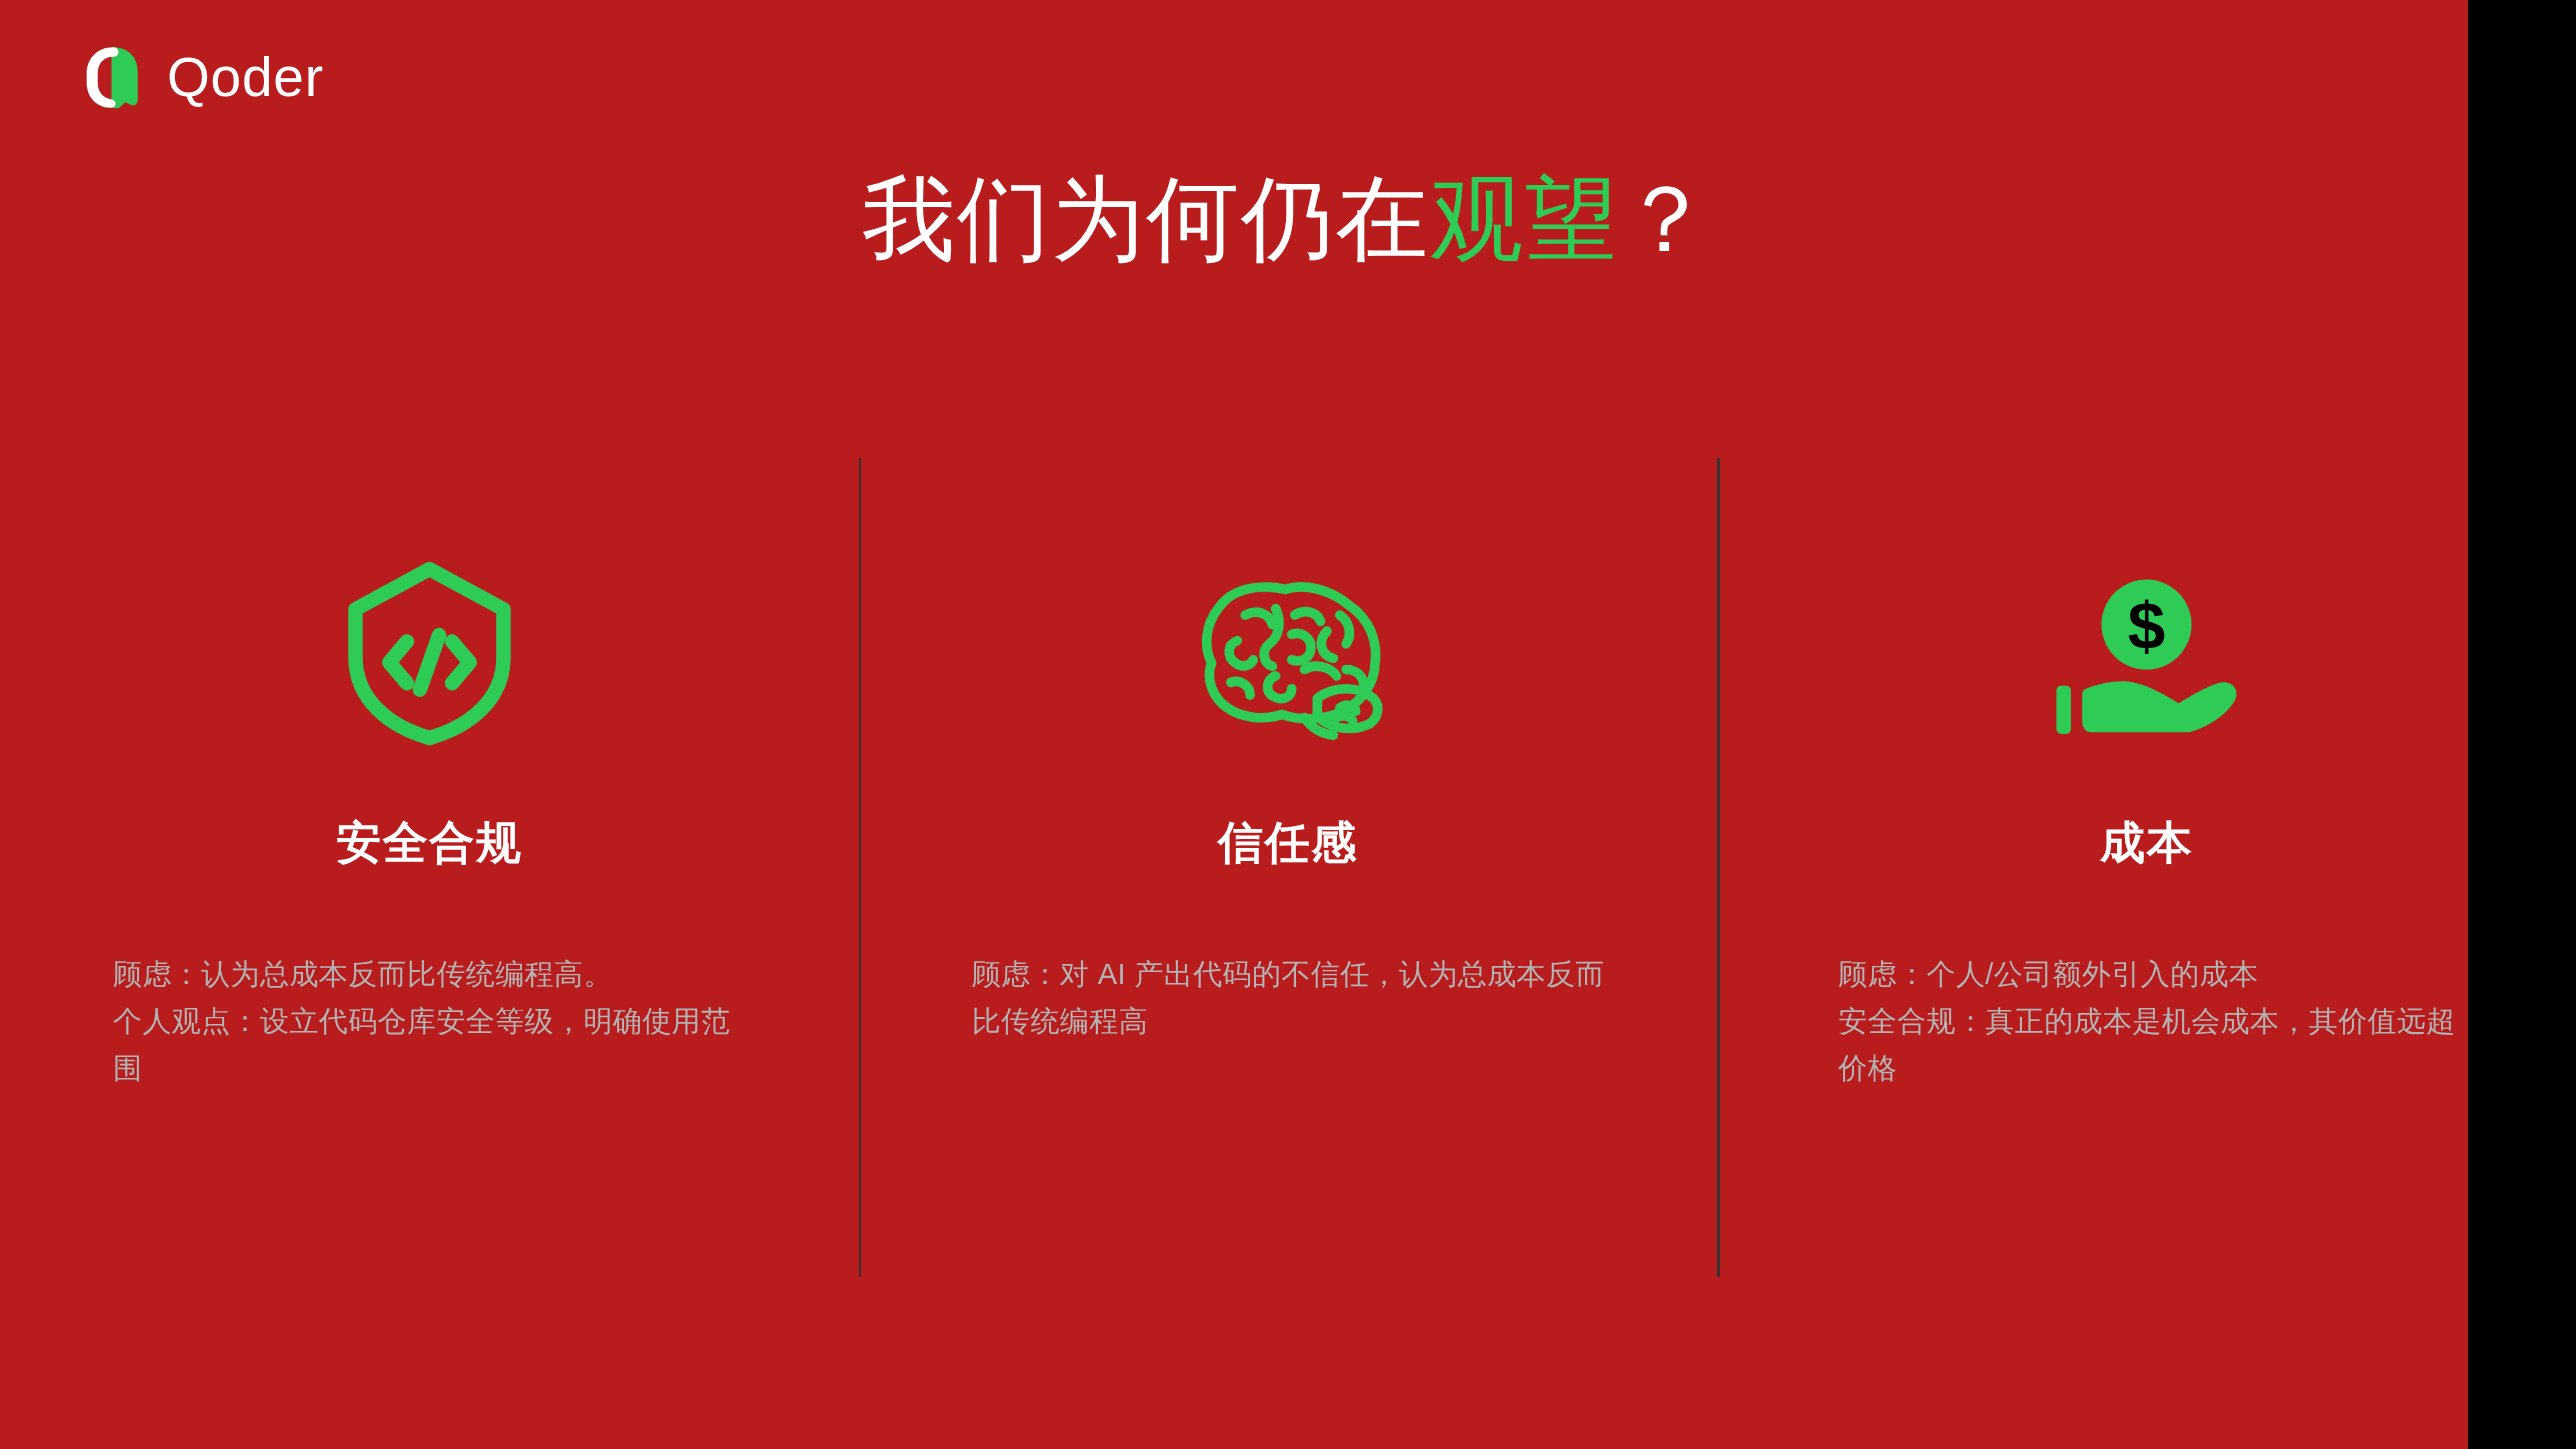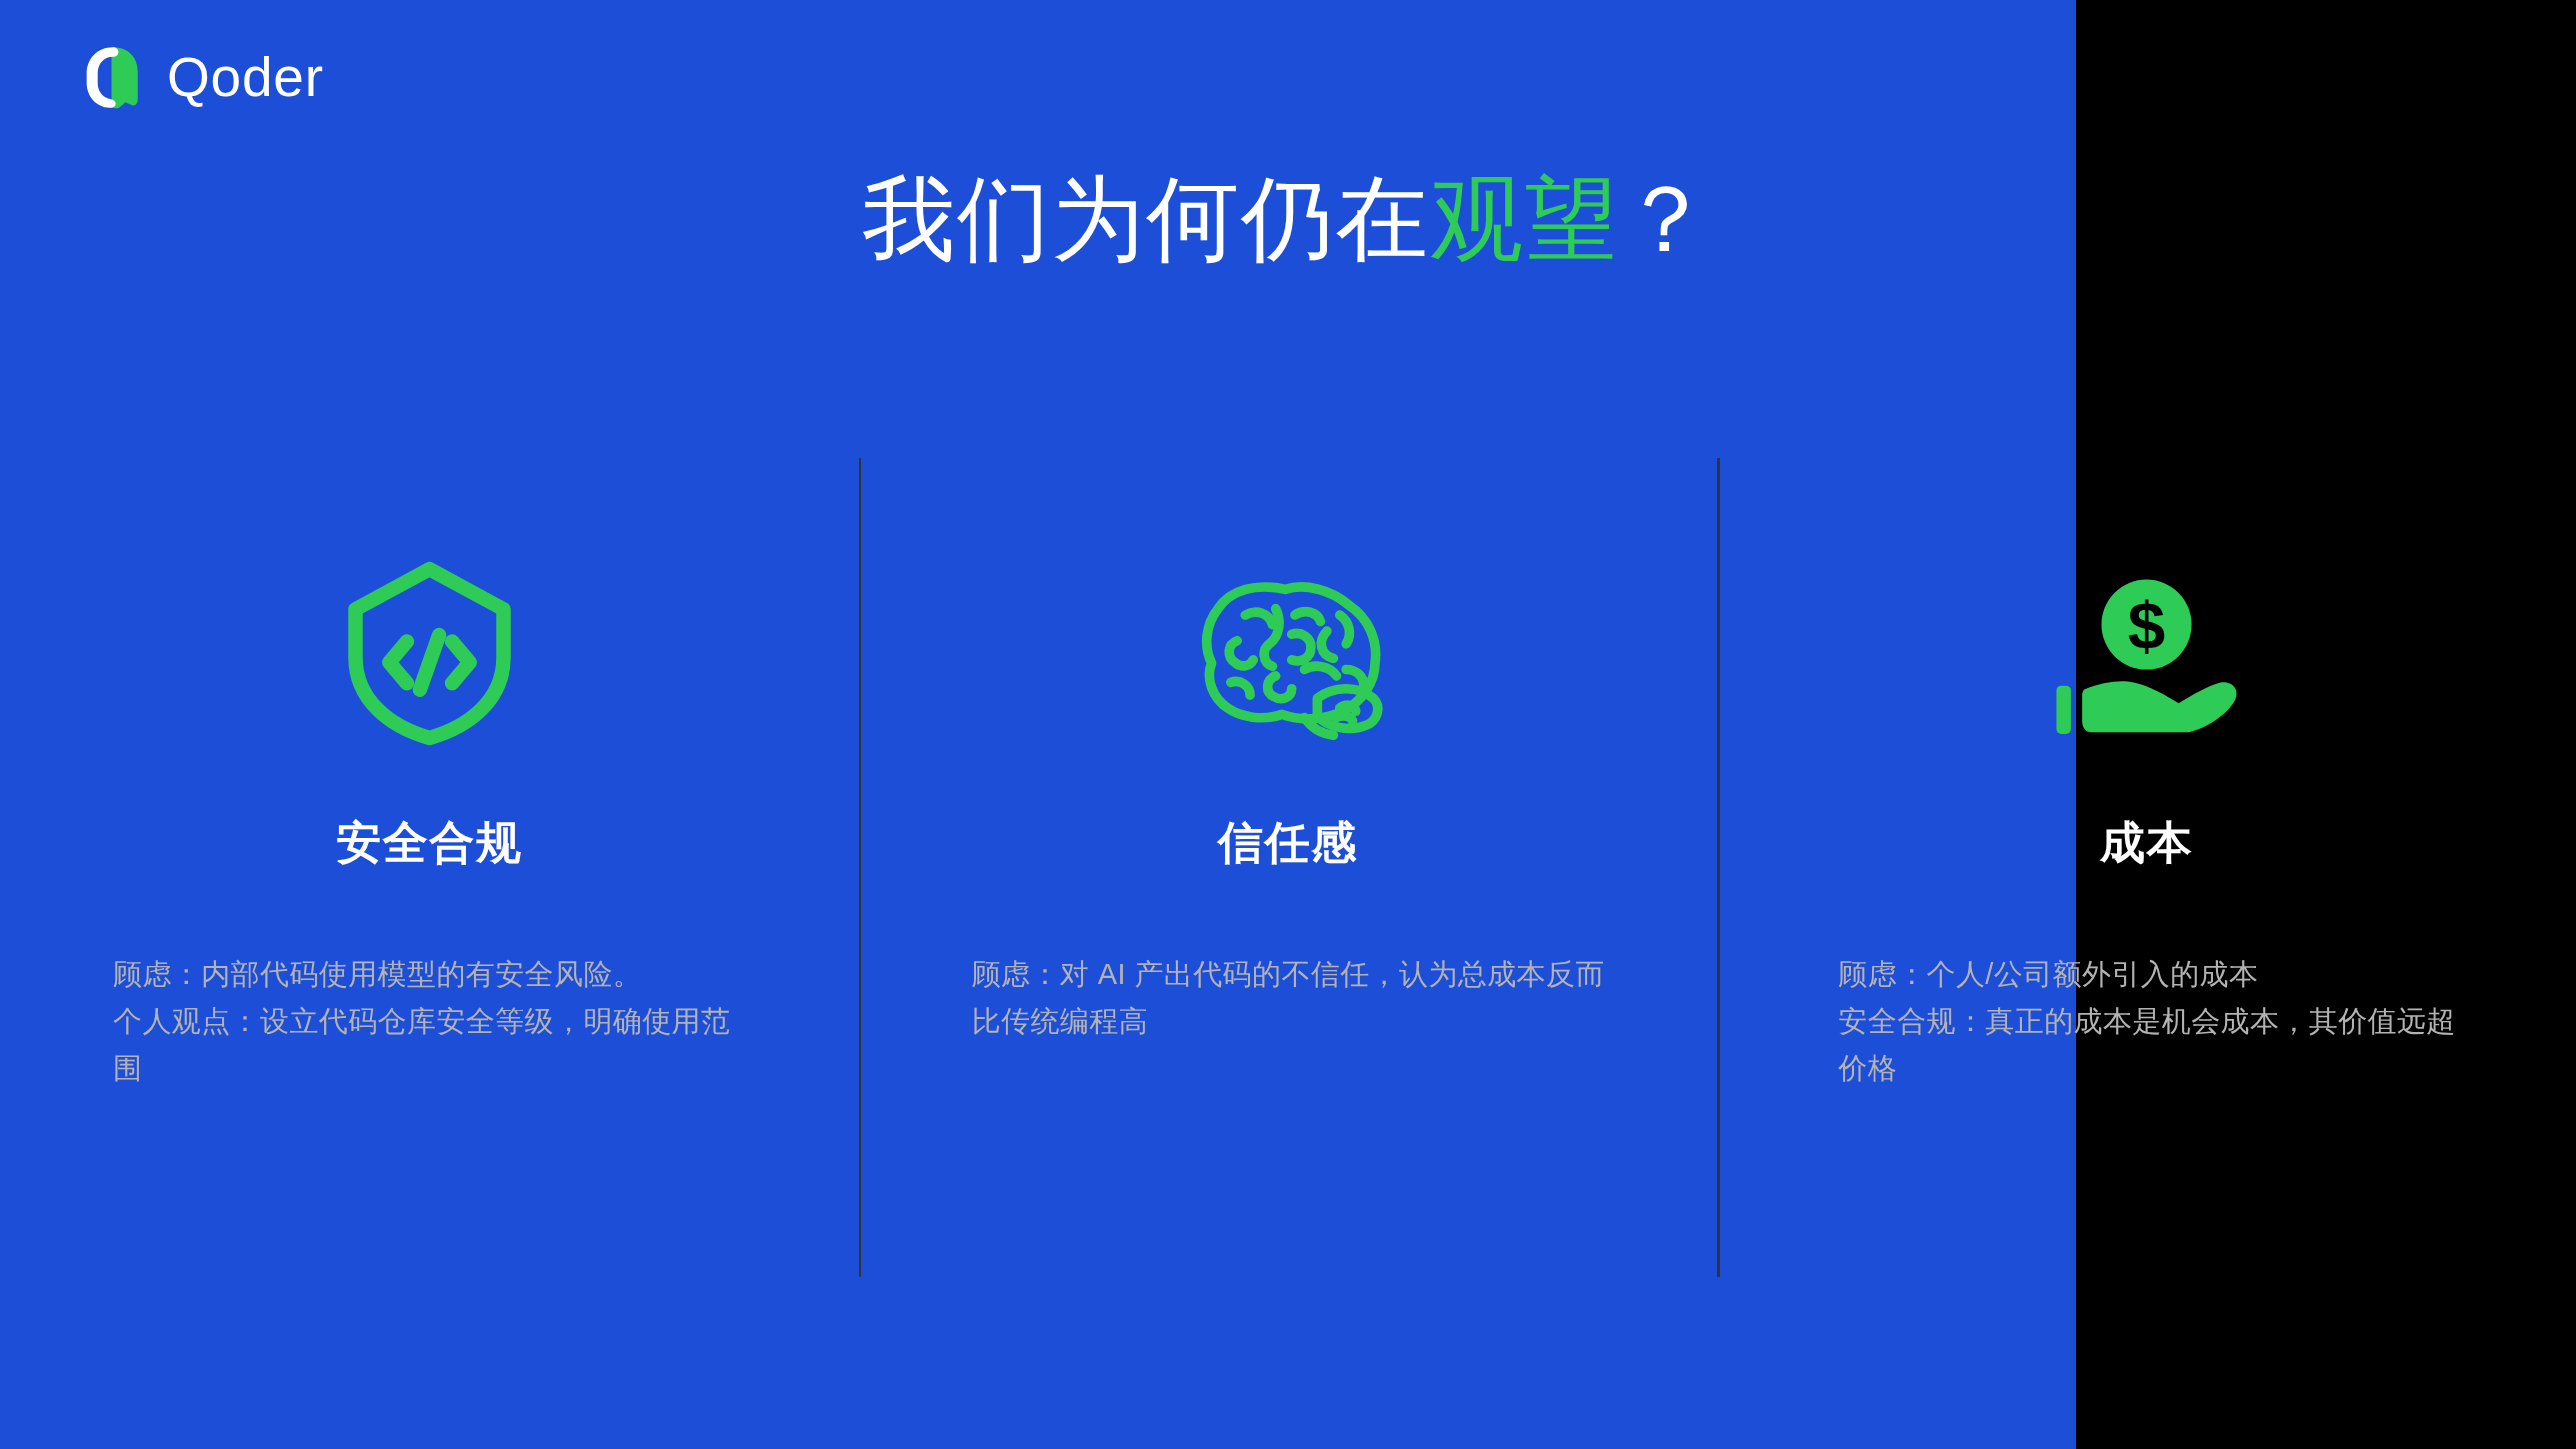--- a/index.html
+++ b/index.html
@@ -11,23 +11,23 @@
   body {
     width: 2576px;
     height: 1449px;
     overflow: hidden;
     font-family: "Liberation Sans", "DejaVu Sans", sans-serif;
     -webkit-font-smoothing: antialiased;
   }
 
   .slide {
     position: relative;
-    width: 2076px;
+    width: 2468px;
     height: 1449px;
-    background: #1d4ed8;
+    background: #b91c1c;
   }
 
   
   .brand {
     position: absolute;
     left: 77px;
     top: 43px;
     display: flex;
     align-items: center;
     gap: 21px;
@@ -154,21 +154,21 @@
       <div class="icon-wrap">
         <svg width="177" height="185" viewBox="0 0 110 115" xmlns="http://www.w3.org/2000/svg">
           <path d="M55 5 L101 30 L101 60 C101 86 80 103 55 110 C30 103 9 86 9 60 L9 30 Z" fill="none" stroke="#2ECC57" stroke-width="9" stroke-linejoin="round"></path>
           <path d="M41 50 L30 63 L41 76" fill="none" stroke="#2ECC57" stroke-width="9" stroke-linecap="round" stroke-linejoin="round"></path>
           <path d="M69 50 L80 63 L69 76" fill="none" stroke="#2ECC57" stroke-width="9" stroke-linecap="round" stroke-linejoin="round"></path>
           <path d="M61 46 L49 80" fill="none" stroke="#2ECC57" stroke-width="9" stroke-linecap="round"></path>
         </svg>
       </div>
       <div class="col-heading">安全合规</div>
       <div class="col-body">
-        <div class="para">顾虑：内部代码使用模型的有安全风险。</div>
+        <div class="para">顾虑：认为总成本反而比传统编程高。</div>
         <div class="para">个人观点：设立代码仓库安全等级，明确使用范围</div>
       </div>
     </div>
 
     <div class="col col-2">
       <div class="icon-wrap">
         <svg width="193" height="173" viewBox="0 0 120 108" xmlns="http://www.w3.org/2000/svg">
           <g fill="none" stroke="#2ECC57" stroke-width="6" stroke-linecap="round" stroke-linejoin="round">
 
             <path d="M58 14 C40 10 24 14 16 26 C8 36 7 50 12 60 C8 70 13 82 22 88 C30 94 44 96 56 92

